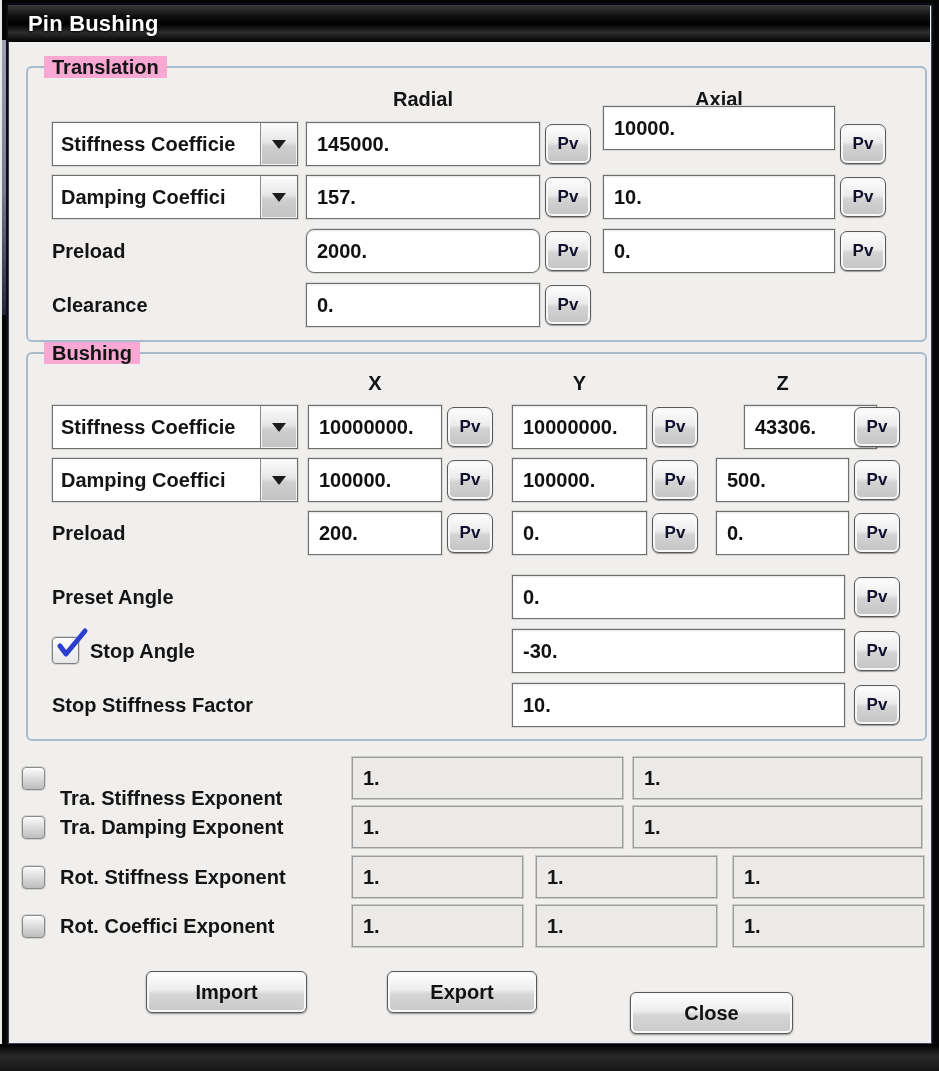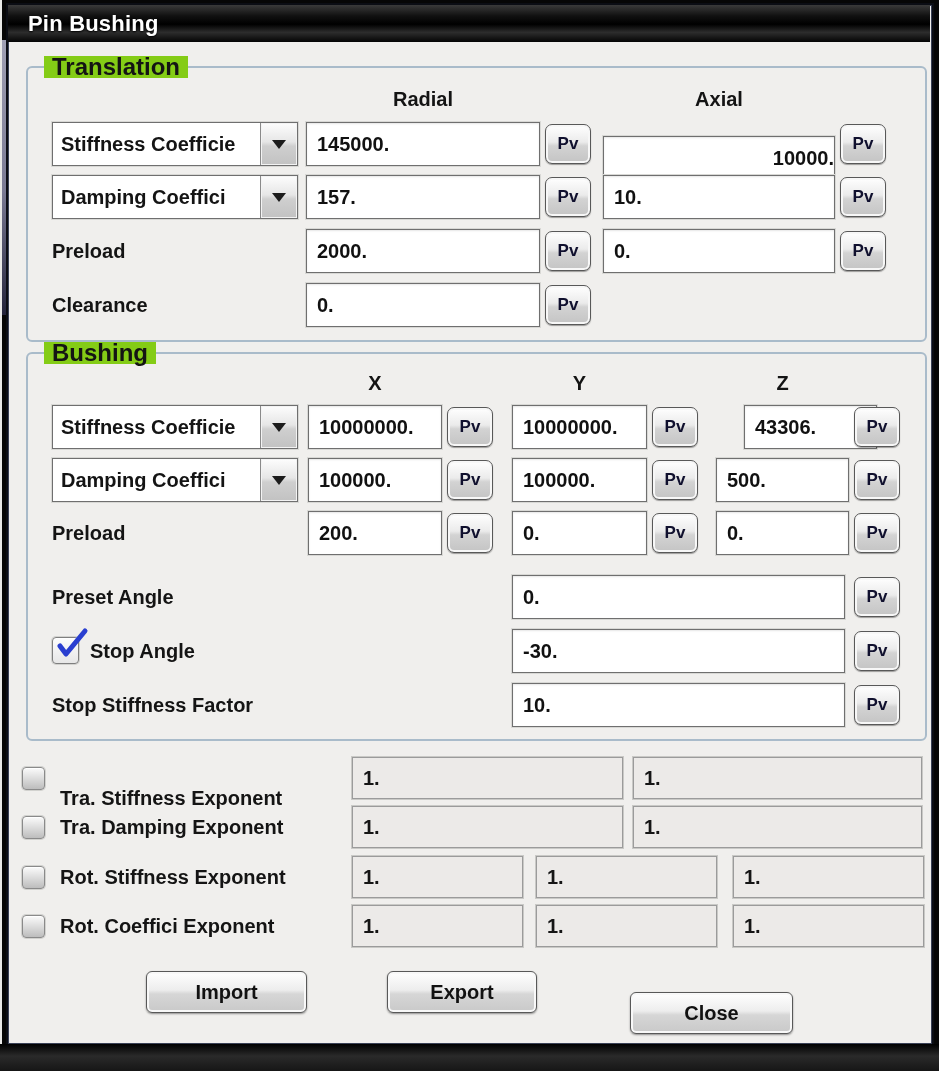--- a/index.html
+++ b/index.html
@@ -15,22 +15,22 @@
   .titlebar{position:absolute;left:8px;top:5px;width:922px;height:37px;
             background:linear-gradient(180deg,#3a3a3a 0%,#101010 30%,#000 52%,#2d2d2d 74%,#040404 100%);
             display:flex;align-items:center;}
   .title-text{color:#fff;font-size:22px;font-weight:bold;padding-left:20px;
               text-shadow:0 1px 2px #000;letter-spacing:.2px;}
   .bottom-band{position:absolute;left:0;top:1044px;width:939px;height:27px;
                background:linear-gradient(180deg,#000 0%,#2a2a2a 45%,#161616 100%);}
 
   
   .group{position:absolute;border:2px solid #a9bbca;border-radius:6px;background:transparent;}
-  .glabel{position:absolute;font-size:24px;font-weight:bold;color:#141414;
-          background:#84cc16;padding:0 8px;line-height:22px;}
+  .glabel{position:absolute;font-size:20px;font-weight:bold;color:#141414;
+          background:#f9a8d4;padding:0 8px;line-height:22px;}
   .hdr{position:absolute;font-size:20px;font-weight:bold;color:#141414;text-align:center;}
   .lbl{position:absolute;font-size:20px;font-weight:bold;color:#141414;line-height:44px;
        white-space:nowrap;}
 
   
   .field{position:absolute;box-sizing:border-box;height:44px;border:1px solid #6f6f6f;
          background:#fff;font-family:"Liberation Sans",sans-serif;font-size:20px;font-weight:bold;
          color:#111;padding:0 0 0 10px;box-shadow:0 0 0 1px #d8d8d5, inset 0 1px 2px rgba(0,0,0,.10);
          outline:none;}
   .field-dis{height:42px;background:#eceae8;border:1px solid #9b9b9b;
@@ -89,36 +89,36 @@
   <div class="hdr" style="left:603px;top:88px;width:232px;">Axial</div>
 
   <div class="combo" style="left:52px;top:122px;">
     <div class="combo-text">Stiffness Coefficie</div>
     <div class="combo-arrow">
         <span class="tri"></span>
       </div>
   </div>
   <input class="field" style="left: 306px; top: 122px; width: 234px;" value="145000.">
   <button class="pv" style="left:545px;top:124px;">Pv</button>
-  <input class="field" style="left: 603px; top: 136px; width: 232px; text-align: right;" value="10000.">
+  <input class="field" style="left: 603px; top: 106px; width: 232px;" value="10000.">
   <button class="pv" style="left:840px;top:124px;">Pv</button>
 
   <div class="combo" style="left:52px;top:175px;">
     <div class="combo-text">Damping Coeffici</div>
     <div class="combo-arrow">
         <span class="tri"></span>
       </div>
   </div>
   <input class="field" style="left: 306px; top: 175px; width: 234px;" value="157.">
   <button class="pv" style="left:545px;top:177px;">Pv</button>
   <input class="field" style="left: 603px; top: 175px; width: 232px;" value="10.">
   <button class="pv" style="left:840px;top:177px;">Pv</button>
 
   <span class="lbl" style="left:52px;top:229px;">Preload</span>
-  <input class="field" style="left: 306px; top: 229px; width: 234px;" value="2000.">
+  <input class="field" style="left: 306px; top: 229px; width: 234px; border-radius: 8px;" value="2000.">
   <button class="pv" style="left:545px;top:231px;">Pv</button>
   <input class="field" style="left: 603px; top: 229px; width: 232px;" value="0.">
   <button class="pv" style="left:840px;top:231px;">Pv</button>
 
   <span class="lbl" style="left:52px;top:283px;">Clearance</span>
   <input class="field" style="left: 306px; top: 283px; width: 234px;" value="0.">
   <button class="pv" style="left:545px;top:285px;">Pv</button>
 
   <div class="group" style="left:26px;top:352px;width:897px;height:385px;"></div>
   <span class="glabel" style="left:44px;top:342px;">Bushing</span>

